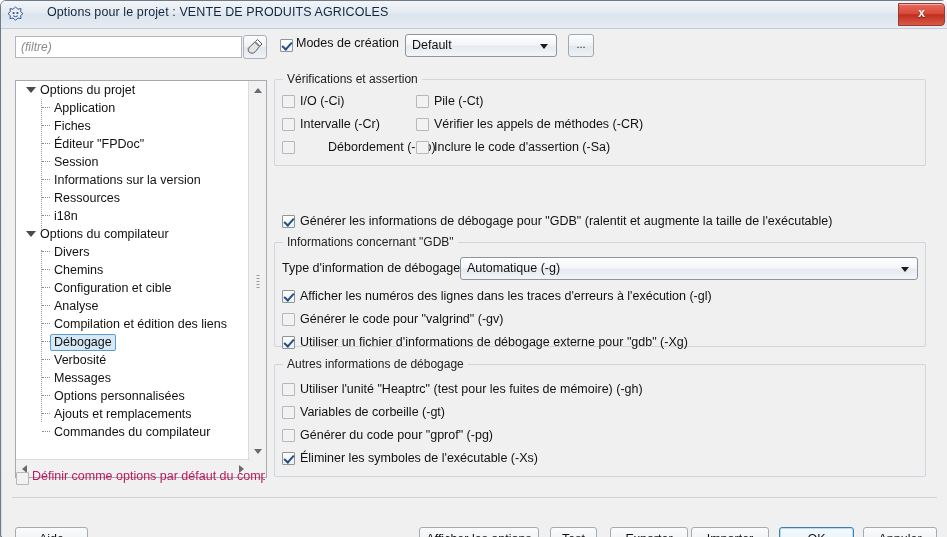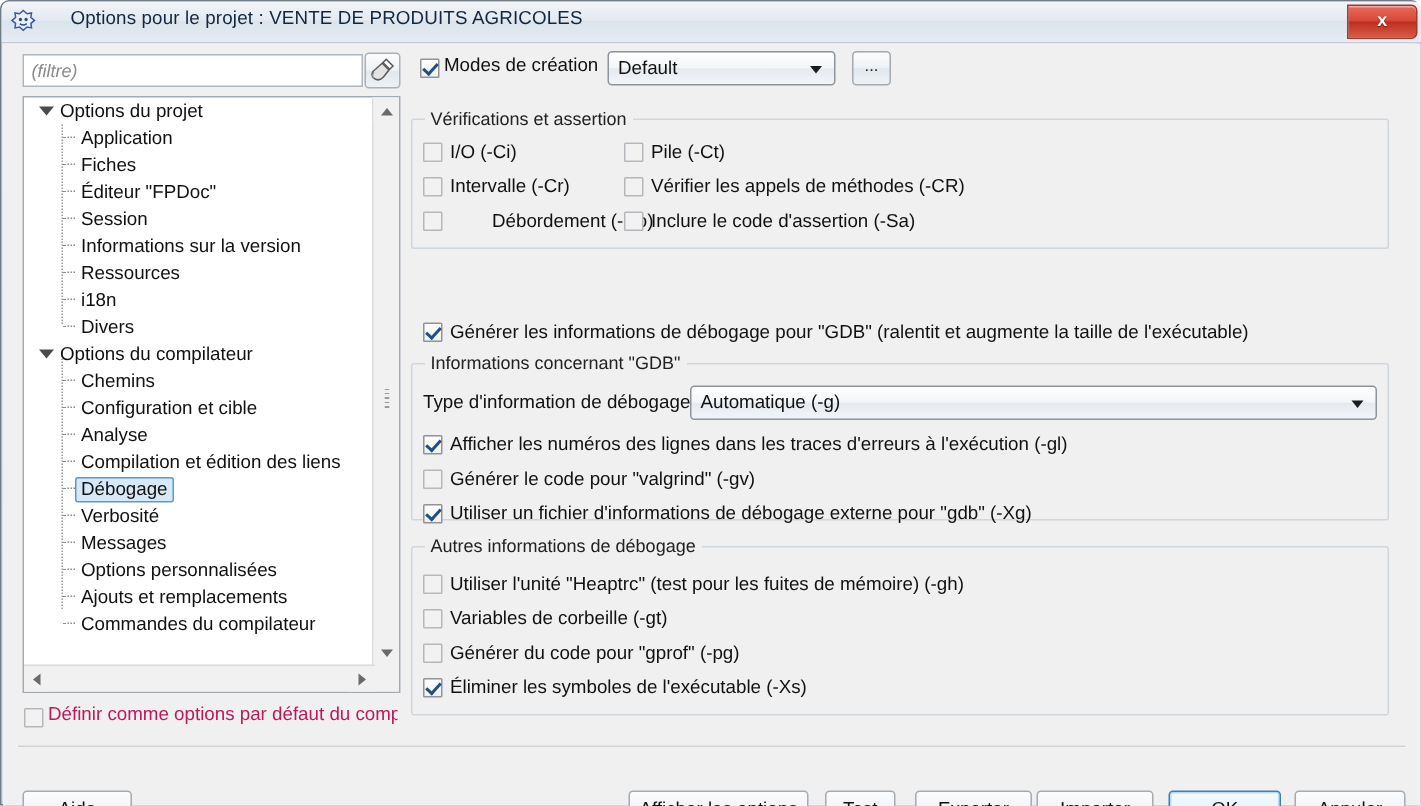--- a/index.html
+++ b/index.html
@@ -136,21 +136,21 @@
     border: 1px solid #a2a9b1;
     border-radius: 3px;
     background: linear-gradient(to bottom, #fbfcfd 0%, #eef1f4 50%, #e2e7ec 51%, #eef2f6 100%);
     cursor: pointer;
     font-size: 11px; color: #222;
     text-align: center; line-height: 19px;
   }
 
   
   #tree-panel {
-    position: absolute; left: 13px; top: 35px;
+    position: absolute; left: 13px; top: 51px;
     width: 252px; height: 398px;
     box-sizing: border-box;
     border: 1px solid #a3aab2;
     background: #ffffff;
   }
   #tree-scroll-area {
     position: absolute; left: 0; top: 0;
     width: 234px; height: 379px;
     overflow: hidden;
   }
@@ -487,28 +487,28 @@
           <span class="t-label">Informations sur la version</span>
         </div>
         <div class="tree-item tree-child">
           <span class="tree-dash"></span>
           <span class="t-label">Ressources</span>
         </div>
         <div class="tree-item tree-child">
           <span class="tree-dash"></span>
           <span class="t-label">i18n</span>
         </div>
-        <div class="tree-item tree-child">
-          <span class="tree-dash"></span>
-          <span class="t-label">Divers</span>
-        </div>
-
         <div class="tree-item tree-root">
           <span class="tree-expander"></span>
           <span class="t-label">Options du compilateur</span>
+        </div>
+
+        <div class="tree-item tree-child">
+          <span class="tree-dash"></span>
+          <span class="t-label">Divers</span>
         </div>
         <div class="tree-item tree-child">
           <span class="tree-dash"></span>
           <span class="t-label">Chemins</span>
         </div>
         <div class="tree-item tree-child">
           <span class="tree-dash"></span>
           <span class="t-label">Configuration et cible</span>
         </div>
         <div class="tree-item tree-child">

